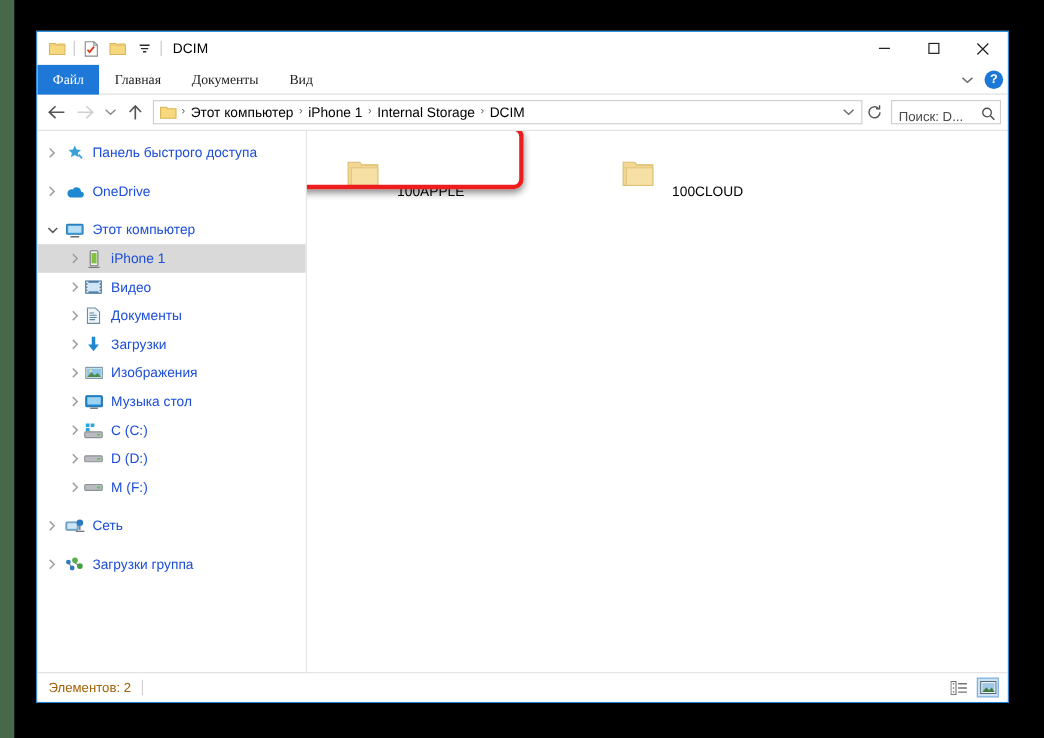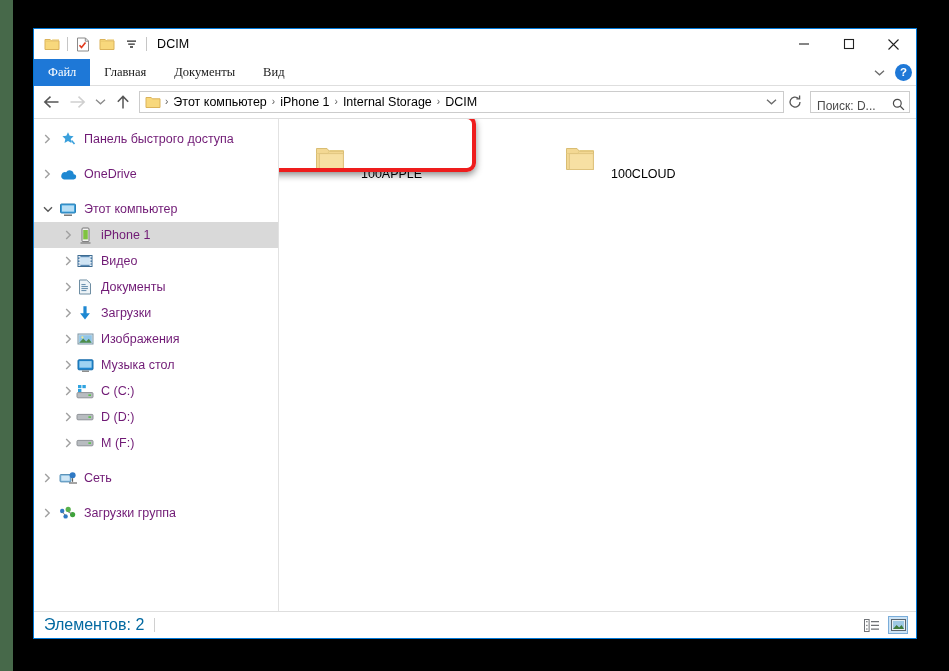--- a/index.html
+++ b/index.html
@@ -144,21 +144,21 @@
   }
   .sidebar {
     width: 245px; min-width: 245px;
     background: #ffffff;
     border-right: 1px solid #e2e2e2;
     padding-top: 7px;
     overflow: hidden;
   }
   .nav-item {
     height: 26px; display: flex; align-items: center;
-    padding-left: 4px; font-size: 12.5px; color: #701a75;
+    padding-left: 4px; font-size: 12.5px; color: #1d4ed8;
     white-space: nowrap;
   }
   .nav-item.selected { background: #d9d9d9; }
   .nav-item.gap { margin-top: 9px; }
   .expander {
     width: 19px; min-width: 19px; height: 26px;
     display: flex; align-items: center; justify-content: center;
     color: #a0a0a0;
   }
   .expander.open { color: #595959; }
@@ -199,21 +199,21 @@
   .tiles-wrap { position: relative; }
 
   
   .statusbar {
     height: 27px; min-height: 27px;
     background: #ffffff;
     border-top: 1px solid #dedede;
     display: flex; align-items: center;
     padding: 0 8px 0 10px;
   }
-  .status-text { font-size: 16px; color: #0369a1; }
+  .status-text { font-size: 12px; color: #a16207; }
   .status-div { width:1px; height:14px; background:#d0d0d0; margin-left:10px; }
   .status-right { margin-left: auto; display: flex; align-items: center; gap: 6px; }
   .viewbtn {
     width: 20px; height: 18px; display:flex; align-items:center; justify-content:center;
   }
   .viewbtn.active { background: #cce3f5; border: 1px solid #7aadda; }
 </style>
 </head>
 <body>
 

